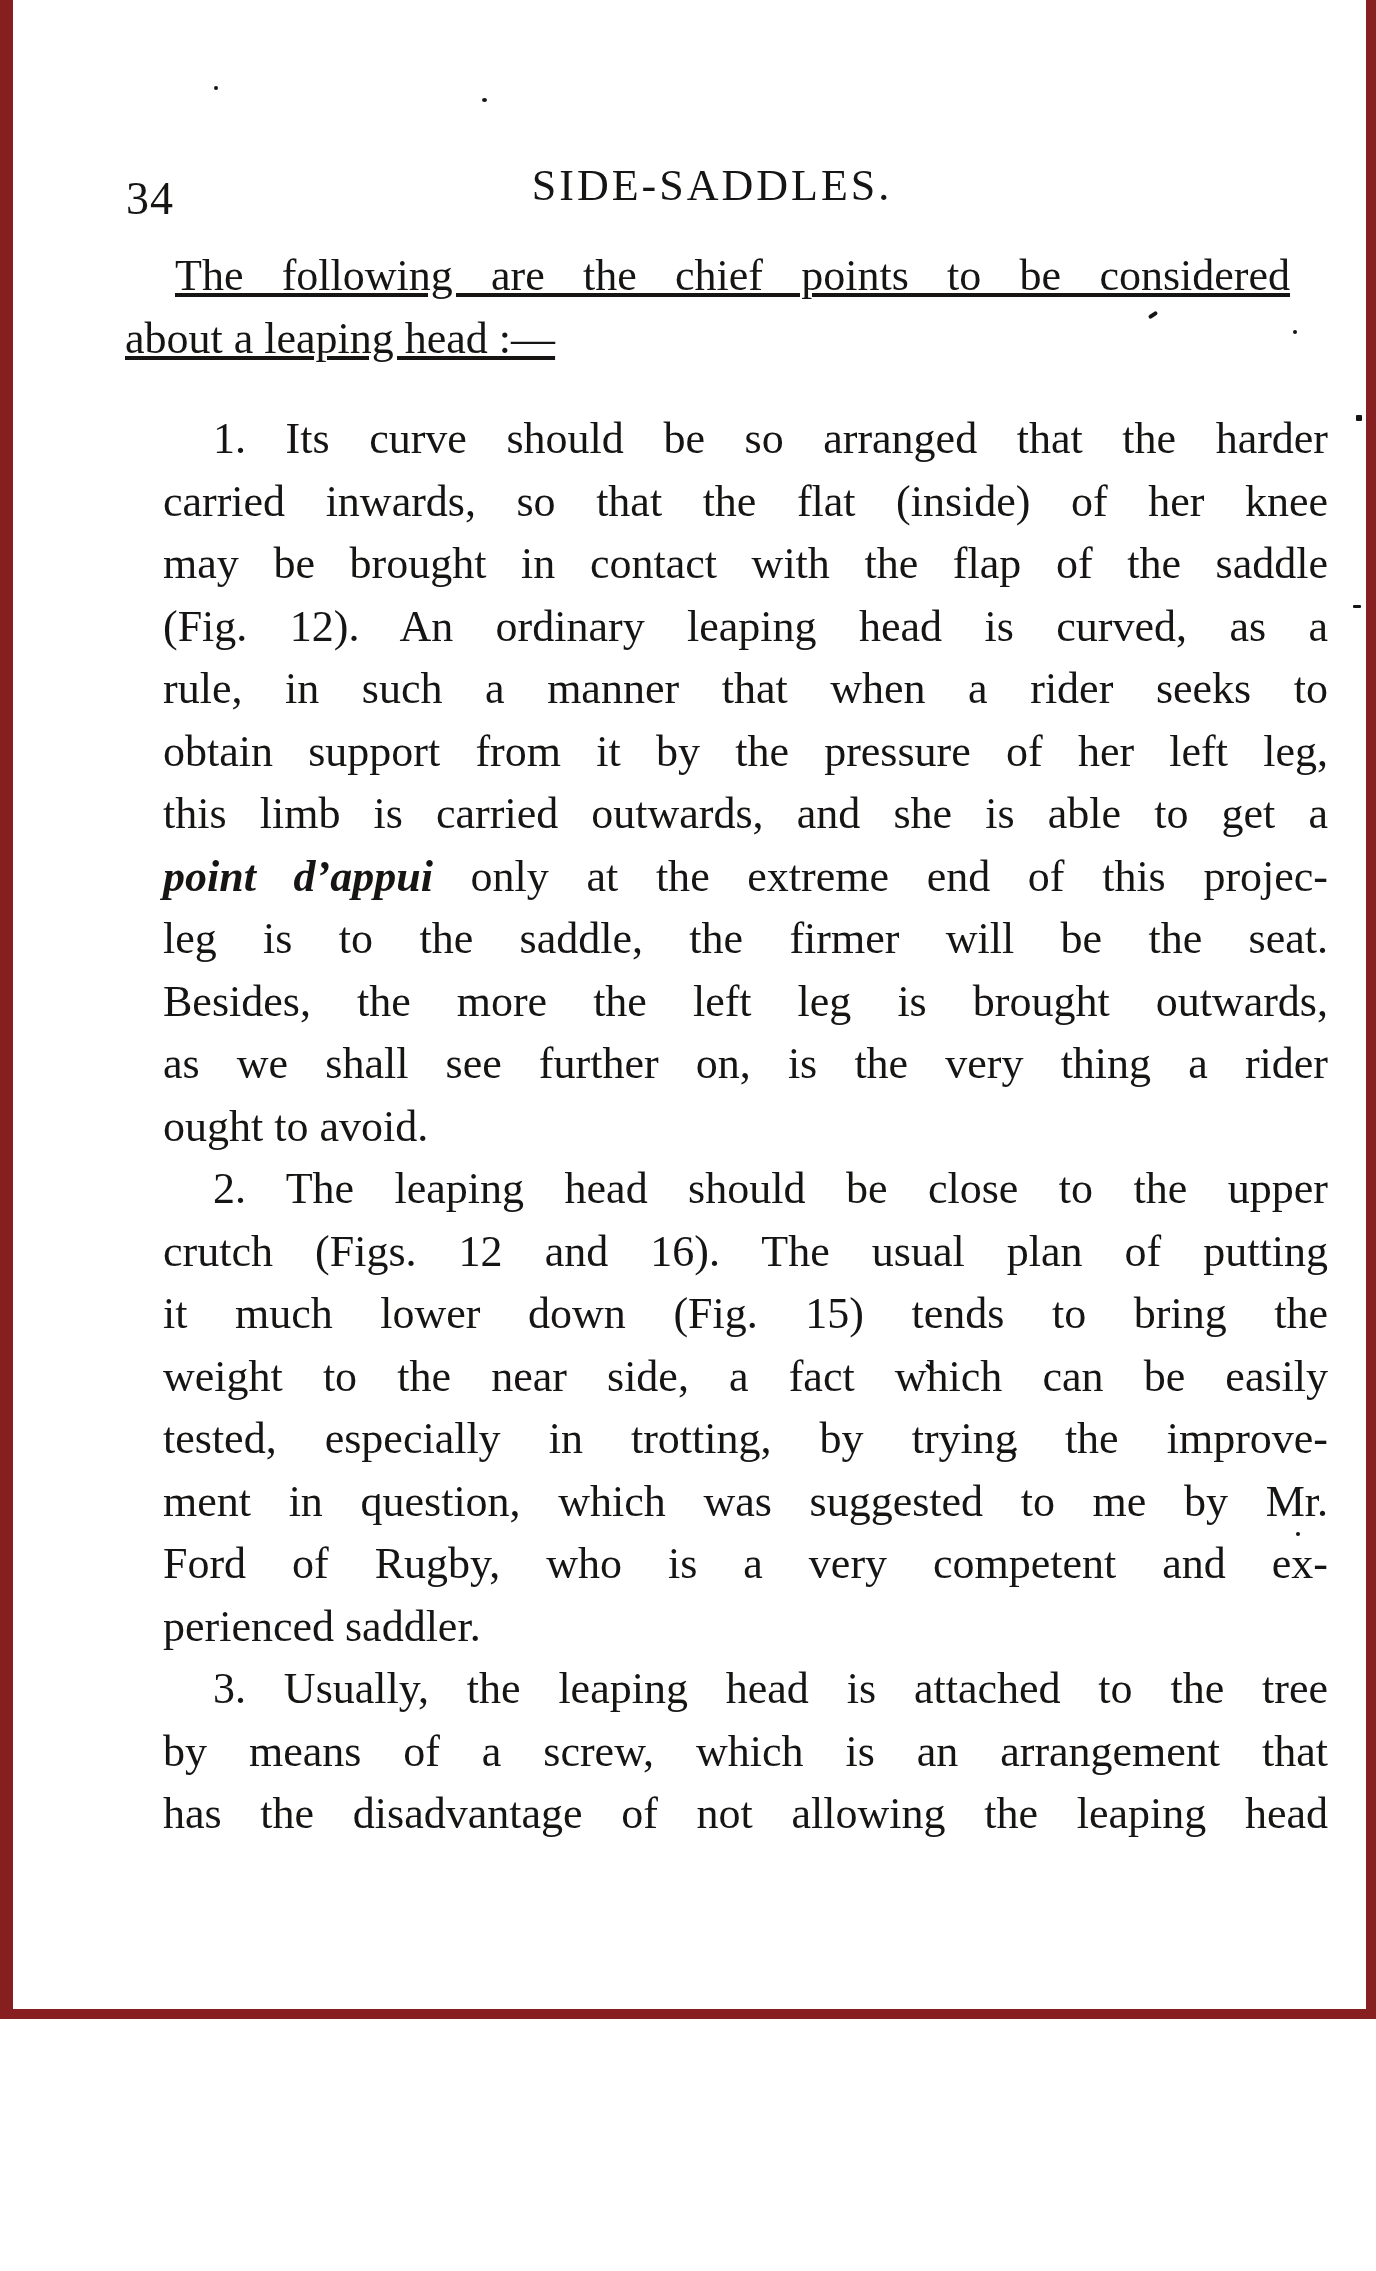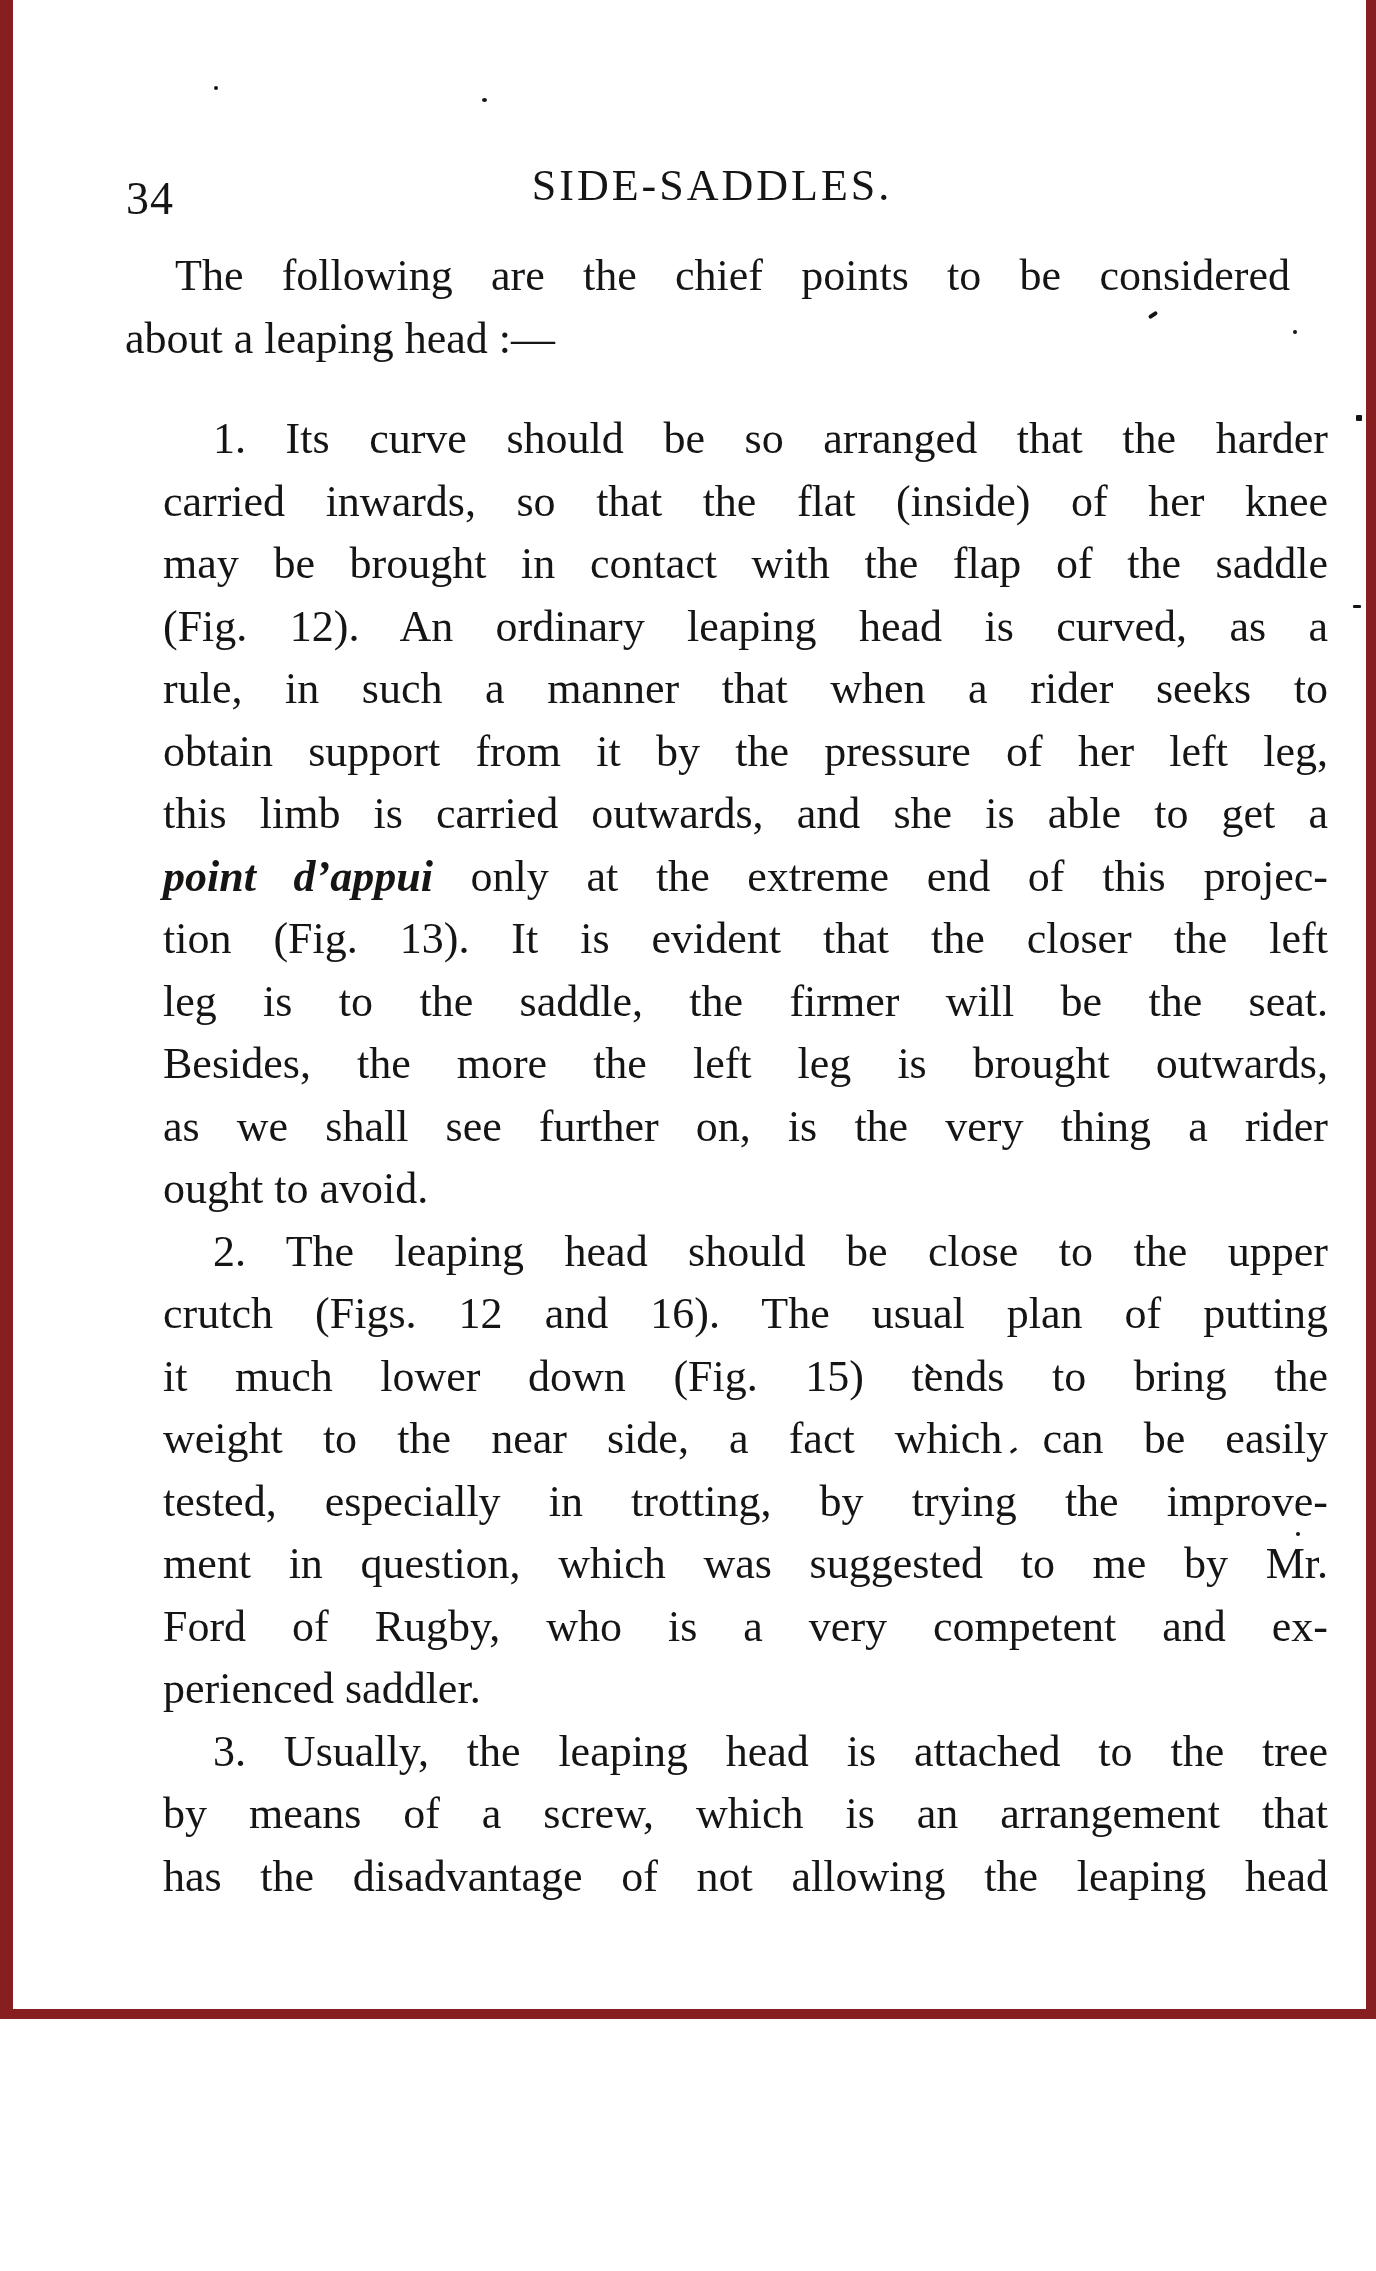--- a/index.html
+++ b/index.html
@@ -22,21 +22,21 @@
   .runhead {
     position:absolute; top:164px; left:50%;
     transform:translateX(calc(-50% + 24px));
     font-size:44px; line-height:1; letter-spacing:3px; white-space:nowrap;
   }
 
   .textblock {
     position:absolute; left:125px; width:1165px;
     font-size:44px; line-height:62.5px;
   }
-  .intro    { top:245px; }
+  .intro    { top:245px;text-decoration:underline; }
   .bodytext { top:408px;margin-left:38px; }
 
   .line { text-align:justify; text-align-last:justify; white-space:normal; }
   .line.short  { text-align-last:left; }
   .line.indent { padding-left:50px; }
   .line i { font-style:italic;font-weight:bold; }
 
   .speck { position:absolute; background:var(--ink,#161514); border-radius:50%; }
 </style>
 </head>
@@ -60,21 +60,20 @@
 
     <div>
       <div class="line indent">1. Its curve should be so arranged that the harder</div>
       <div class="line">carried inwards, so that the flat (inside) of her knee</div>
       <div class="line">may be brought in contact with the flap of the saddle</div>
       <div class="line">(Fig. 12). An ordinary leaping head is curved, as a</div>
       <div class="line">rule, in such a manner that when a rider seeks to</div>
       <div class="line">obtain support from it by the pressure of her left leg,</div>
       <div class="line">this limb is carried outwards, and she is able to get a</div>
       <div class="line"><i>point d’appui</i><span> only at the extreme end of this projec-</span></div>
-      <div class="line">tion (Fig. 13). It is evident that the closer the left</div>
       <div class="line">leg is to the saddle, the firmer will be the seat.</div>
       <div class="line">Besides, the more the left leg is brought outwards,</div>
       <div class="line">as we shall see further on, is the very thing a rider</div>
       <div class="line short">ought to avoid.</div>
     </div>
 
     <div>
       <div class="line indent">2. The leaping head should be close to the upper</div>
       <div class="line">crutch (Figs. 12 and 16). The usual plan of putting</div>
       <div class="line">it much lower down (Fig. 15) tends to bring the</div>

